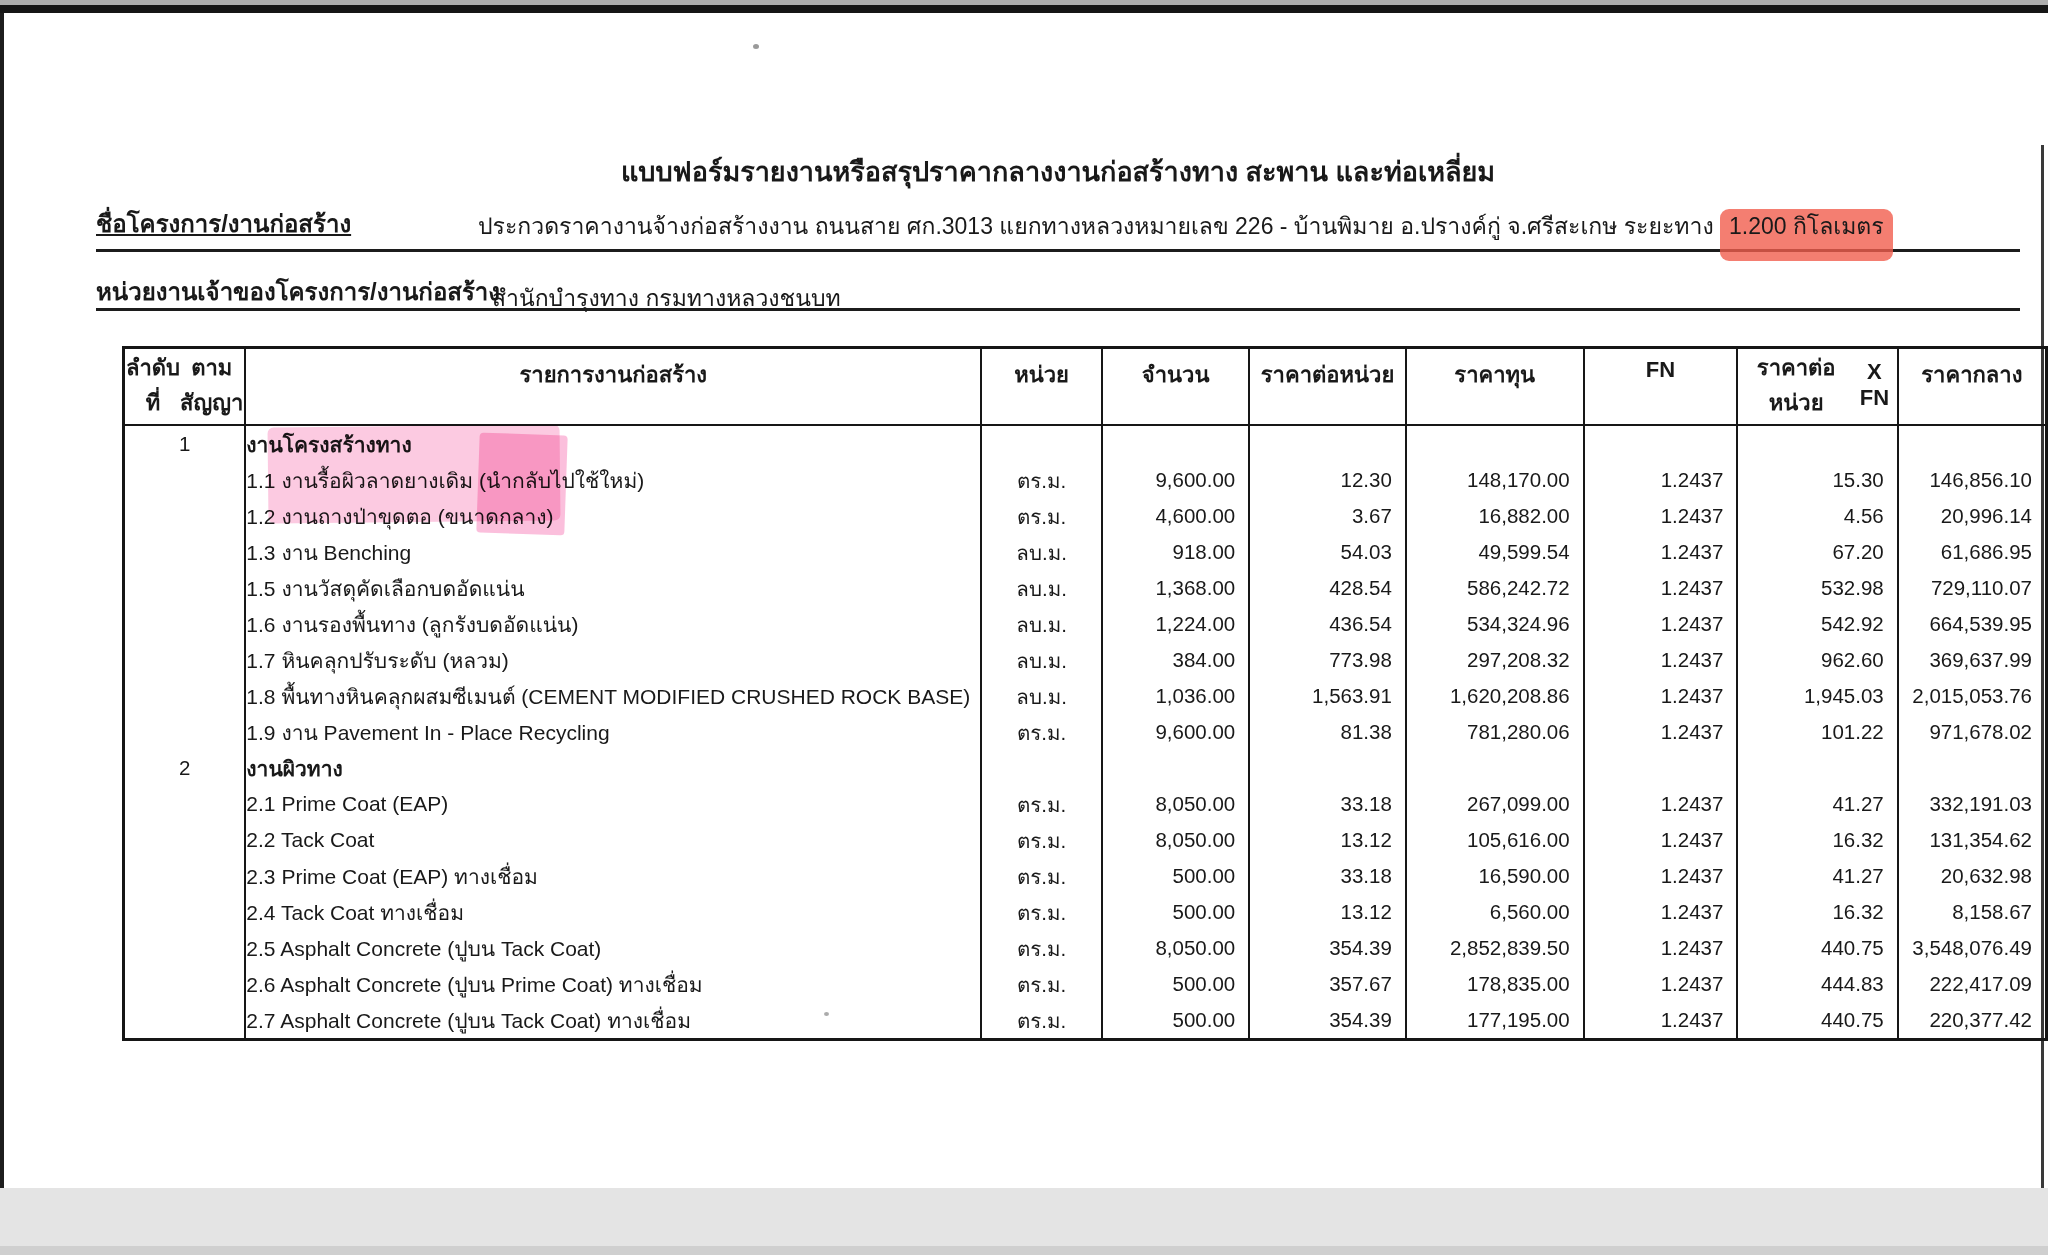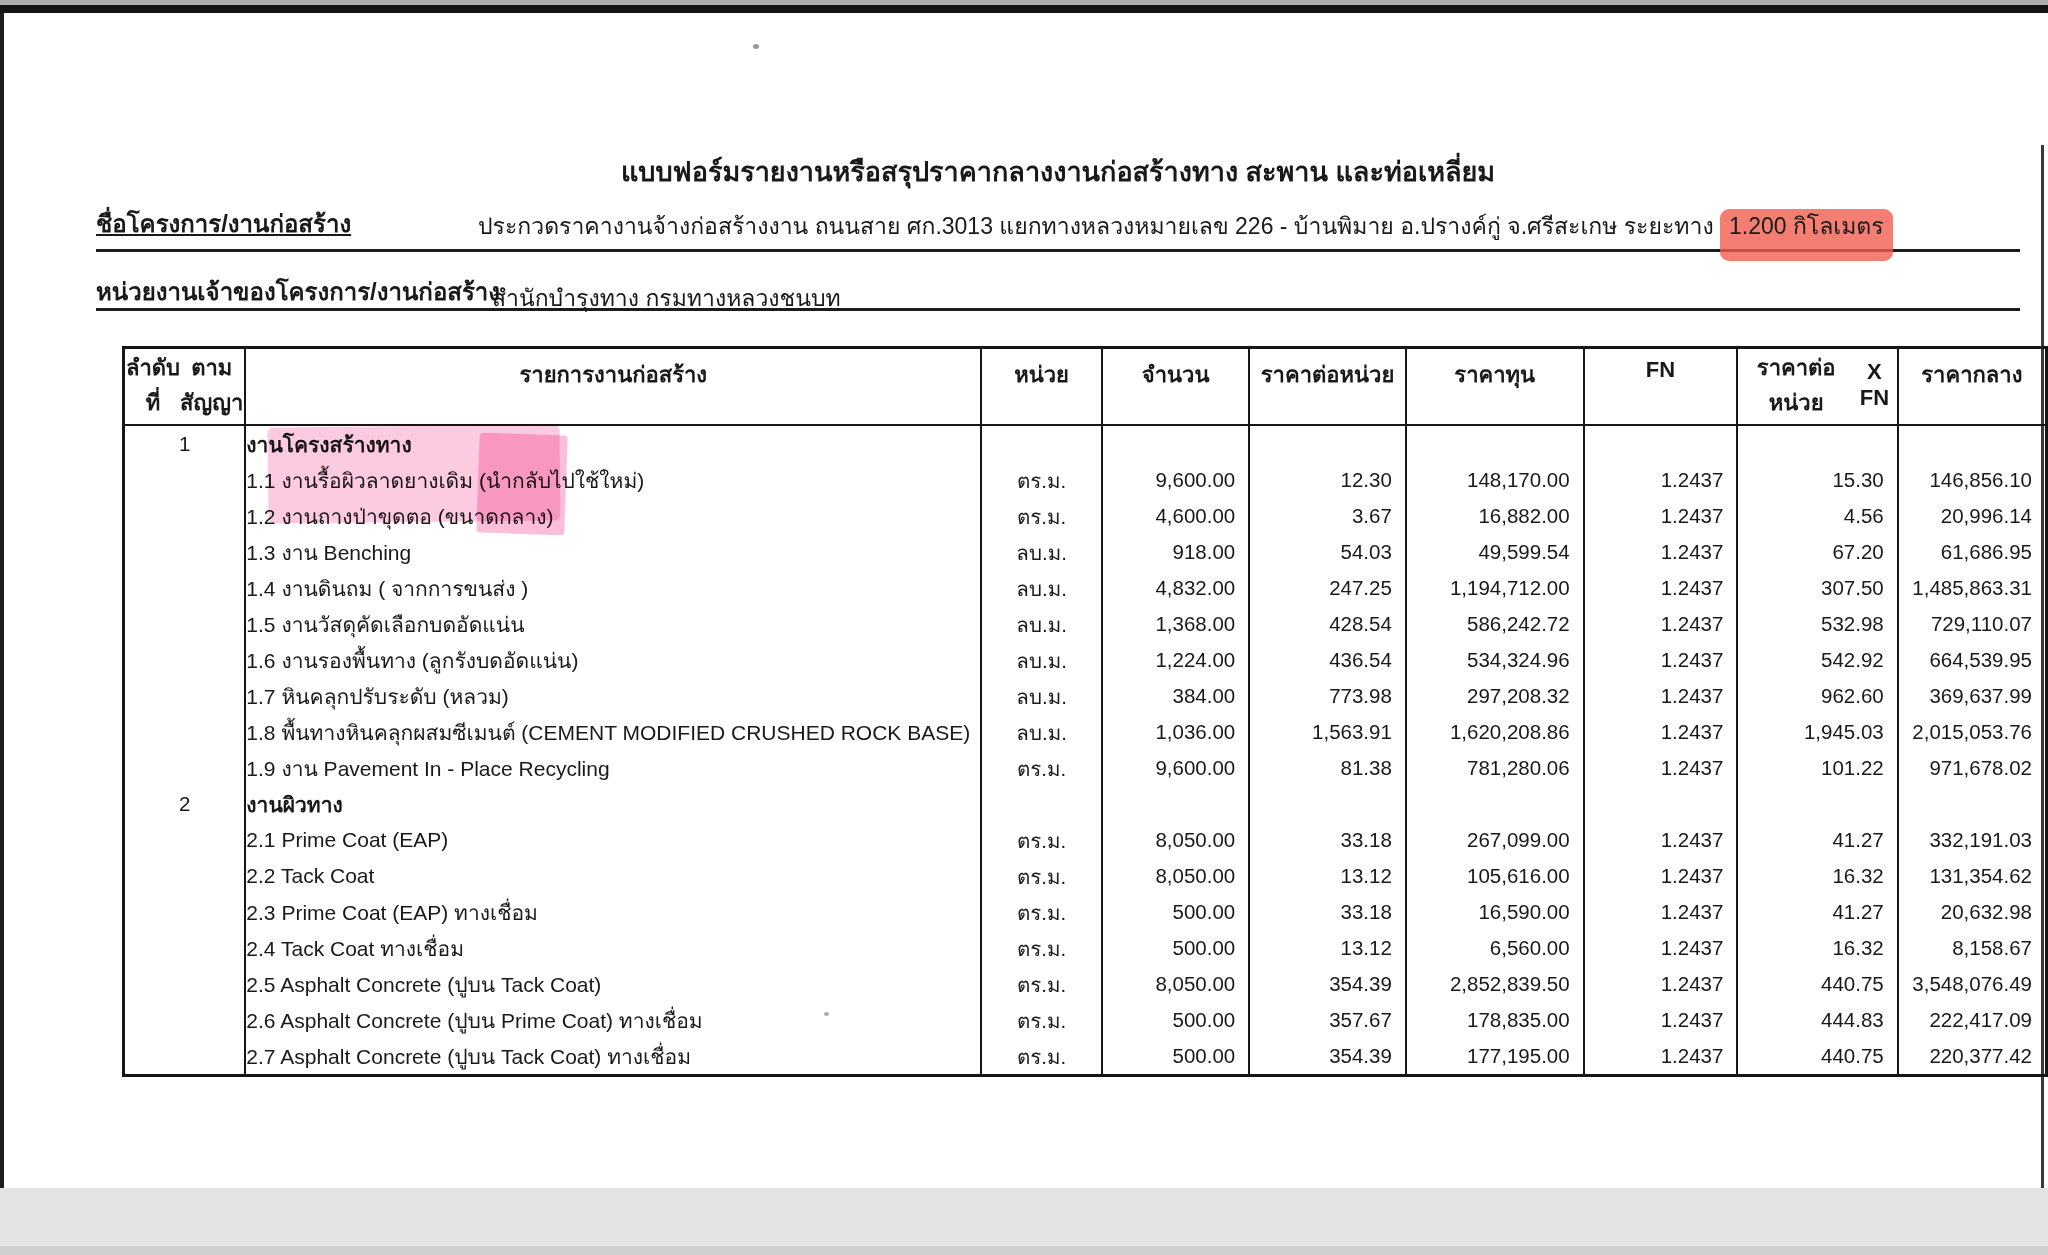--- a/index.html
+++ b/index.html
@@ -162,31 +162,20 @@
         <td class="c2">ลบ.ม.</td>
         <td class="c3">918.00</td>
         <td class="c4">54.03</td>
         <td class="c5">49,599.54</td>
         <td class="c6">1.2437</td>
         <td class="c7">67.20</td>
         <td class="c8">61,686.95</td>
       </tr>
       <tr>
         <td class="c0"></td>
-        <td class="c1">1.4 งานดินถม ( จากการขนส่ง )</td>
-        <td class="c2">ลบ.ม.</td>
-        <td class="c3">4,832.00</td>
-        <td class="c4">247.25</td>
-        <td class="c5">1,194,712.00</td>
-        <td class="c6">1.2437</td>
-        <td class="c7">307.50</td>
-        <td class="c8">1,485,863.31</td>
-      </tr>
-      <tr>
-        <td class="c0"></td>
         <td class="c1">1.5 งานวัสดุคัดเลือกบดอัดแน่น</td>
         <td class="c2">ลบ.ม.</td>
         <td class="c3">1,368.00</td>
         <td class="c4">428.54</td>
         <td class="c5">586,242.72</td>
         <td class="c6">1.2437</td>
         <td class="c7">532.98</td>
         <td class="c8">729,110.07</td>
       </tr>
       <tr>

